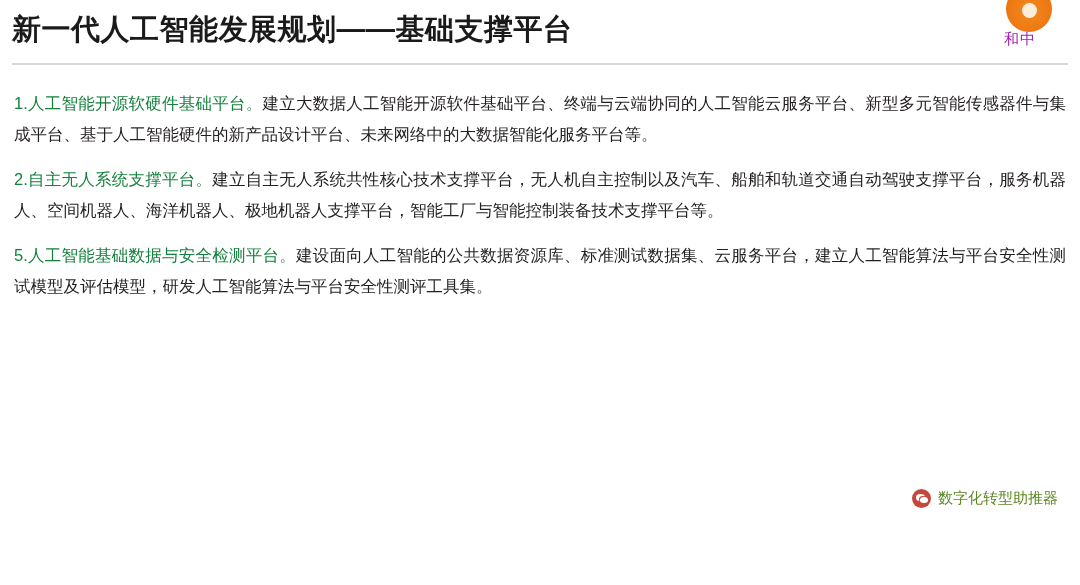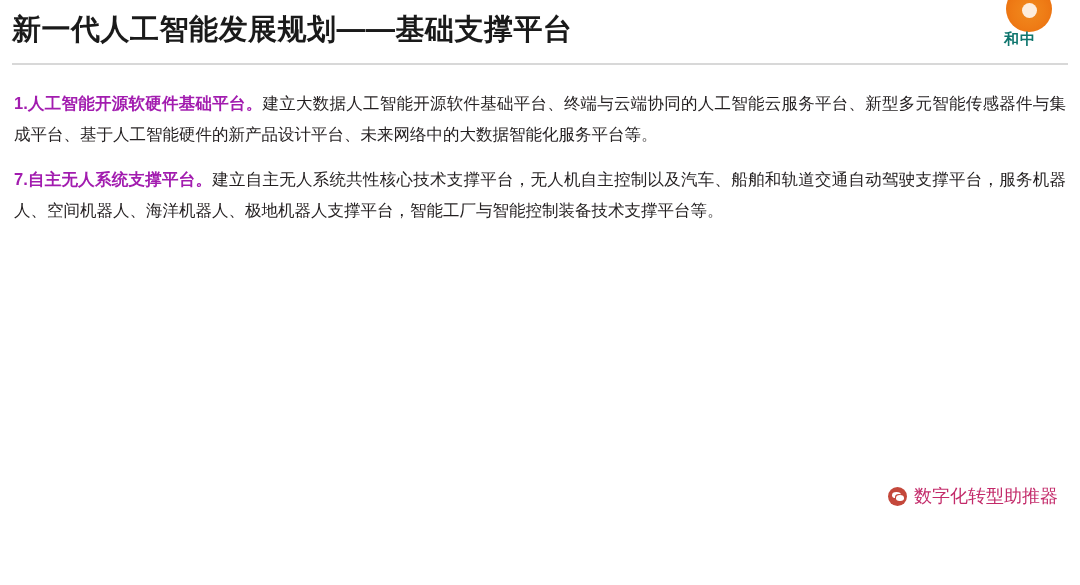--- a/index.html
+++ b/index.html
@@ -68,41 +68,41 @@
     margin-top: -7px;
     border-radius: 50%;
     background: #ffffff;
     opacity: 0.85;
   }
   .logo-text {
     position: absolute;
     left: 8px;
     top: 30px;
     font-size: 15px;
-    font-weight: bold;
-    color: #0f766e;
+    font-weight: normal;
+    color: #a21caf;
     letter-spacing: 1px;
     white-space: nowrap;
   }
   .body-block {
     position: absolute;
     left: 14px;
     top: 88px;
     width: 1052px;
   }
   .para {
     font-size: 16.5px;
     line-height: 31px;
     color: #231f20;
     margin-bottom: 14px;
     text-align: justify;
   }
   .para .lead {
-    font-weight: bold;
-    color: #a21caf;
+    font-weight: normal;
+    color: #15803d;
   }
   .watermark {
     position: absolute;
     right: 22px;
     bottom: 14px;
     display: flex;
     align-items: center;
     gap: 7px;
     opacity: 0.92;
   }
@@ -129,22 +129,22 @@
     position: absolute;
     left: 8px;
     top: 8px;
     width: 8px;
     height: 6px;
     border-radius: 50% 50% 45% 45%;
     background: #ffffff;
     box-shadow: -1px -1px 0 0 #c0392b;
   }
   .watermark-text {
-    font-size: 18px;
-    color: #be185d;
+    font-size: 15px;
+    color: #4d7c0f;
     white-space: nowrap;
   }
 </style>
 </head>
 <body>
 
 <div class="slide">
 
   <div class="title">新一代人工智能发展规划——基础支撑平台</div>
   <div class="title-rule"></div>
@@ -152,21 +152,24 @@
   <div class="logo">
     <div class="logo-mark"></div>
     <div class="logo-text">和中</div>
   </div>
 
   <div class="body-block">
     <div class="para">
       <span class="lead">1.人工智能开源软硬件基础平台。</span><span>建立大数据人工智能开源软件基础平台、终端与云端协同的人工智能云服务平台、新型多元智能传感器件与集成平台、基于人工智能硬件的新产品设计平台、未来网络中的大数据智能化服务平台等。</span>
     </div>
     <div class="para">
-      <span class="lead">7.自主无人系统支撑平台。</span><span>建立自主无人系统共性核心技术支撑平台，无人机自主控制以及汽车、船舶和轨道交通自动驾驶支撑平台，服务机器人、空间机器人、海洋机器人、极地机器人支撑平台，智能工厂与智能控制装备技术支撑平台等。</span>
+      <span class="lead">2.自主无人系统支撑平台。</span><span>建立自主无人系统共性核心技术支撑平台，无人机自主控制以及汽车、船舶和轨道交通自动驾驶支撑平台，服务机器人、空间机器人、海洋机器人、极地机器人支撑平台，智能工厂与智能控制装备技术支撑平台等。</span>
+    </div>
+    <div class="para">
+      <span class="lead">5.人工智能基础数据与安全检测平台。</span><span>建设面向人工智能的公共数据资源库、标准测试数据集、云服务平台，建立人工智能算法与平台安全性测试模型及评估模型，研发人工智能算法与平台安全性测评工具集。</span>
     </div>
   </div>
 
   <div class="watermark">
     <span class="wechat-icon"></span>
     <span class="watermark-text">数字化转型助推器</span>
   </div>
 
 </div>
 

